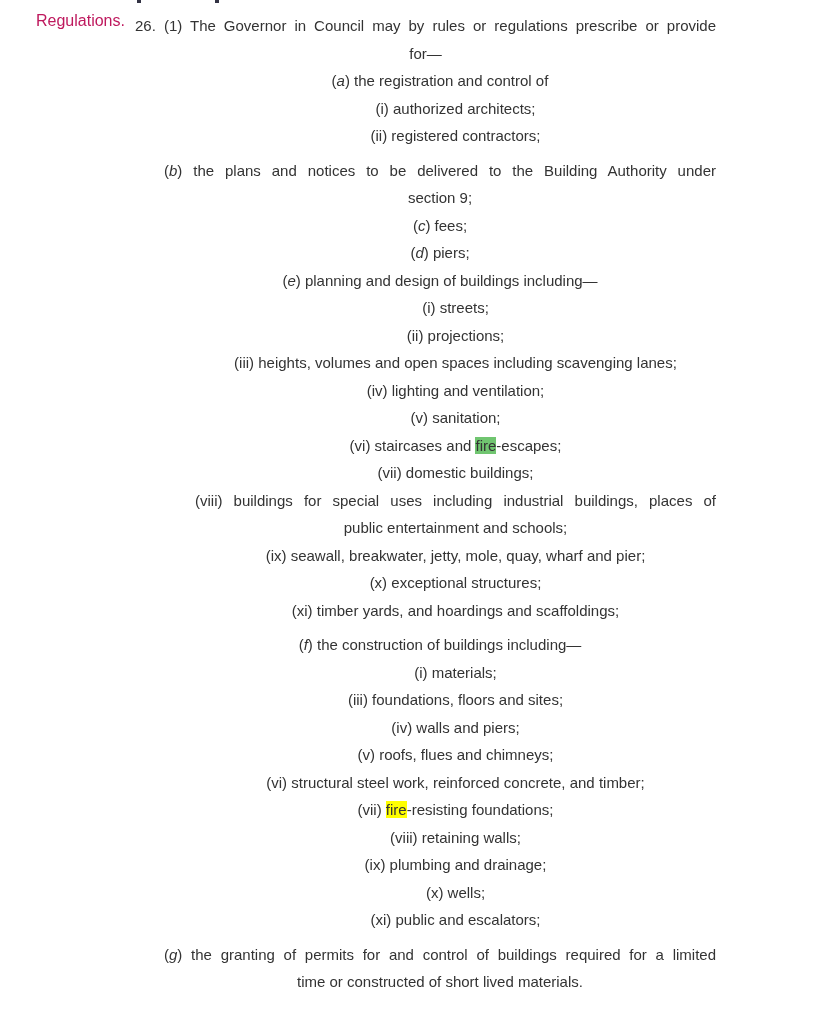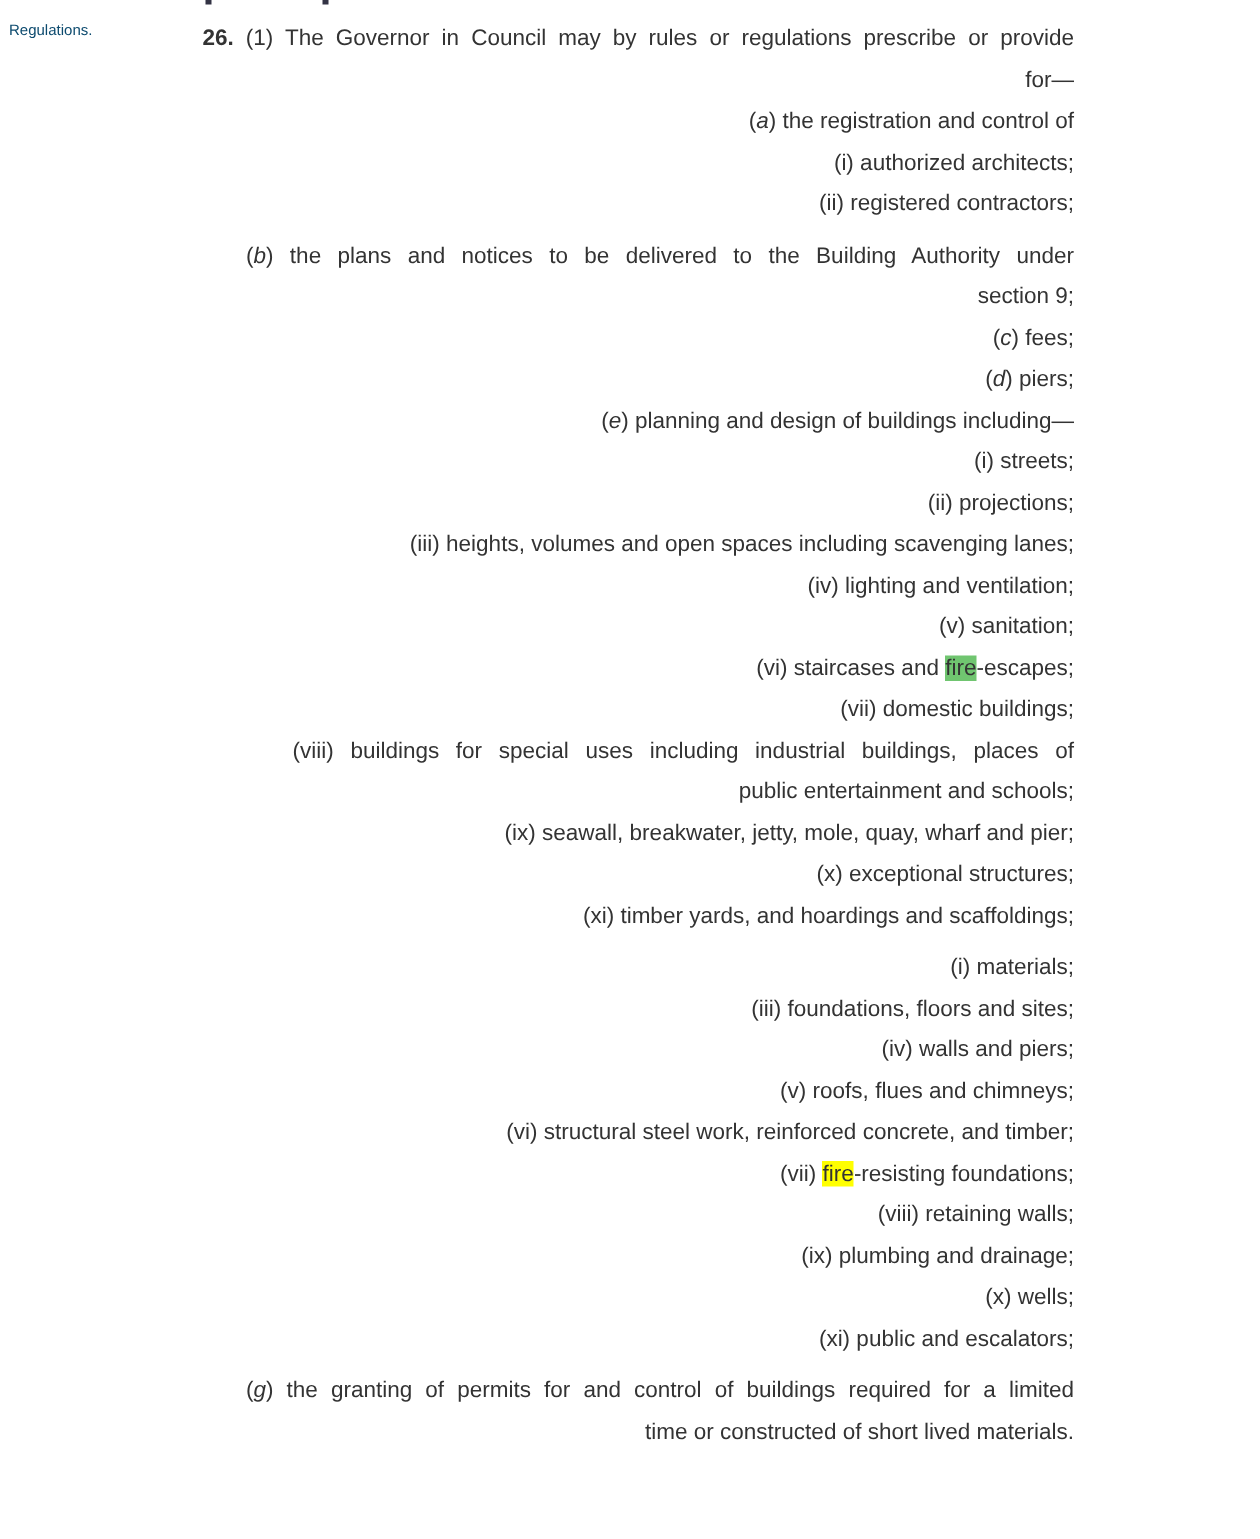--- a/index.html
+++ b/index.html
@@ -2,33 +2,33 @@
 <html style="--hl-green: #70c570; --hl-yellow: #ffff00;"><head>
 <meta charset="utf-8">
 <style>
   html,body{margin:0;padding:0}
   body{
     width:840px;height:1026px;position:relative;overflow:hidden;
     background:#ffffff;color:#333333;
     font-family:"Liberation Sans","DejaVu Sans",sans-serif;
   }
   .margin-note{
-    position:absolute;left:6px;top:13px;
-    font-size:10px;line-height:16px;color:#0c4a6e;
+    position:absolute;left:36px;top:13px;
+    font-size:16px;line-height:16px;color:#be185d;
   }
   #doc{
     position:absolute;left:135px;top:12px;width:581px;
     font-size:15px;line-height:27.5px;color:#333;
   }
-  .line{text-align:right}
+  .line{text-align:center}
   .line.ind1{padding-left:29px}
   .line.ind2{padding-left:60px}
   .line.spread{text-align:justify;text-align-last:justify}
   .line.gap{margin-bottom:7px}
-  .bold{font-weight:700}
+  .bold{font-weight:400}
   .italic{font-style:italic}
   .hl-green{background:var(--hl-green,#70c570)}
   .hl-yellow{background:var(--hl-yellow,#ffff00)}
   .frag{position:absolute;top:0;width:4px;height:3px;background:#334}
   .frag.f1{left:137px}
   .frag.f2{left:215px}
 </style>
 </head>
 <body>
 
@@ -53,20 +53,21 @@
     <div class="line ind2"><span>(iii) heights, volumes and open spaces including scavenging lanes;</span></div>
     <div class="line ind2"><span>(iv) lighting and ventilation;</span></div>
     <div class="line ind2"><span>(v) sanitation;</span></div>
     <div class="line ind2"><span>(vi) staircases and </span><span class="hl-green">fire</span><span>-escapes;</span></div>
     <div class="line ind2"><span>(vii) domestic buildings;</span></div>
     <div class="line ind2 spread"><span>(viii) buildings for special uses including industrial buildings, places of</span></div>
     <div class="line ind2"><span>public entertainment and schools;</span></div>
     <div class="line ind2"><span>(ix) seawall, breakwater, jetty, mole, quay, wharf and pier;</span></div>
     <div class="line ind2"><span>(x) exceptional structures;</span></div>
     <div class="line ind2 gap"><span>(xi) timber yards, and hoardings and scaffoldings;</span></div>
+    <div class="line ind1"><span>(</span><span class="italic">f</span><span>) the construction of buildings including—</span></div>
     <div class="line ind2"><span>(i) materials;</span></div>
     <div class="line ind2"><span>(iii) foundations, floors and sites;</span></div>
     <div class="line ind2"><span>(iv) walls and piers;</span></div>
     <div class="line ind2"><span>(v) roofs, flues and chimneys;</span></div>
     <div class="line ind2"><span>(vi) structural steel work, reinforced concrete, and timber;</span></div>
     <div class="line ind2"><span>(vii) </span><span class="hl-yellow">fire</span><span>-resisting foundations;</span></div>
     <div class="line ind2"><span>(viii) retaining walls;</span></div>
     <div class="line ind2"><span>(ix) plumbing and drainage;</span></div>
     <div class="line ind2"><span>(x) wells;</span></div>
     <div class="line ind2 gap"><span>(xi) public and escalators;</span></div>

